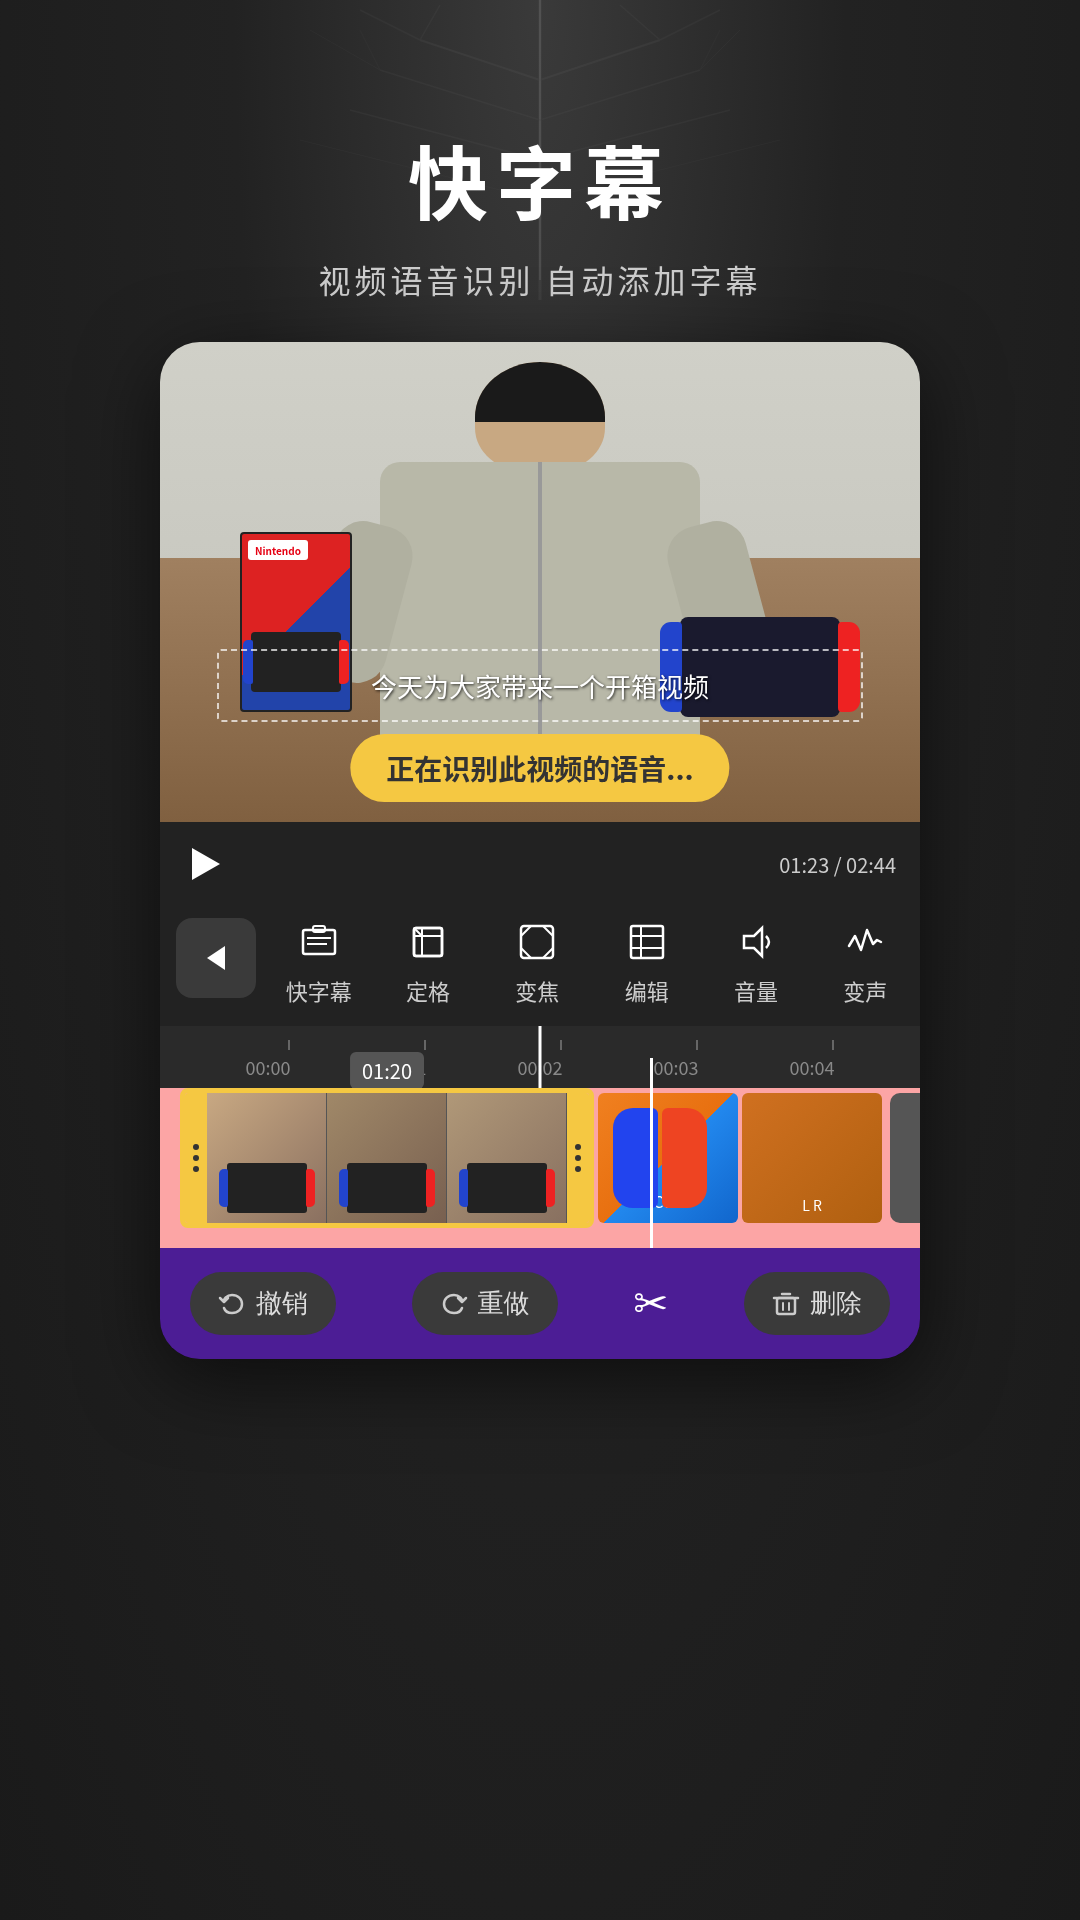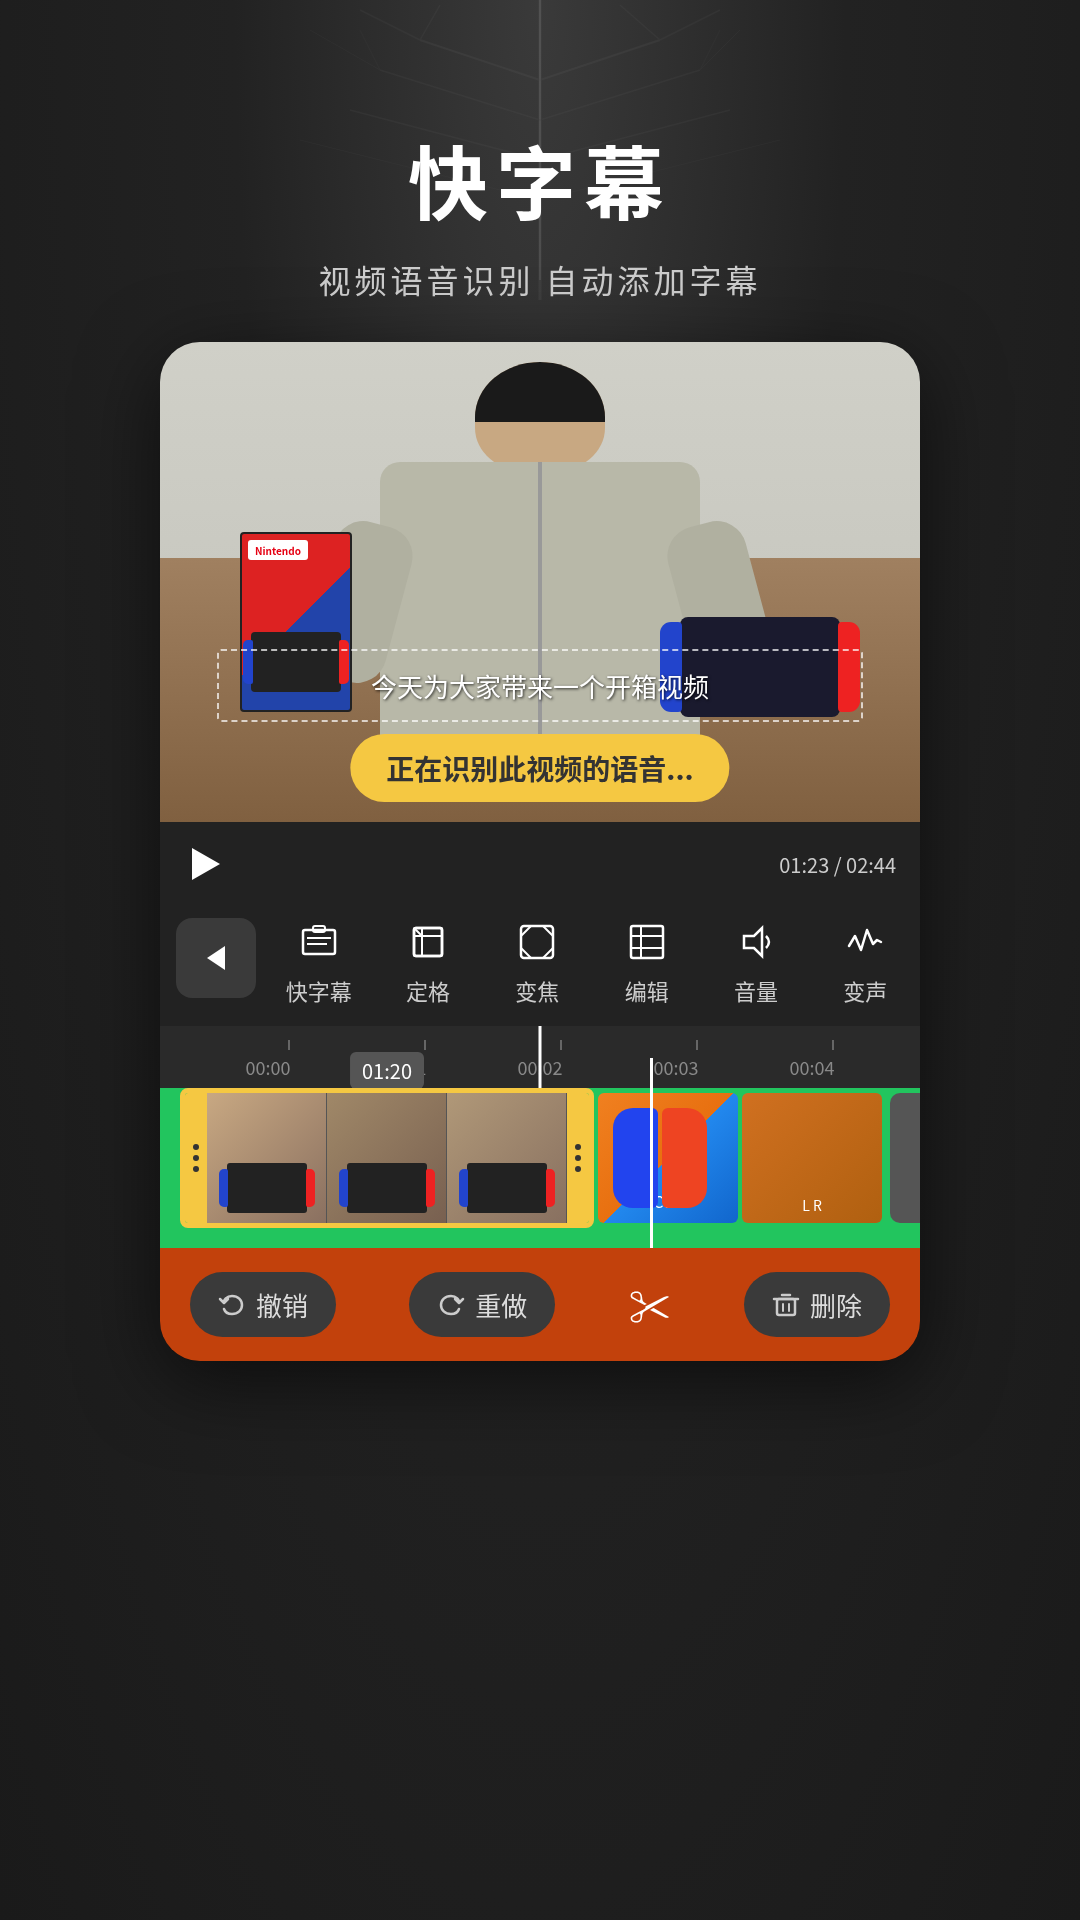--- a/index.html
+++ b/index.html
@@ -287,21 +287,21 @@
       left: 50%;
       transform: translateX(-50%);
       width: 3px;
       height: 100%;
       top: 0;
       background: #fff;
     }
 
     
     .video-strip-area {
-      background: #22c55e;
+      background: #fca5a5;
       padding: 0 0 20px;
       display: flex;
       align-items: center;
       position: relative;
     }
 
     .video-strip-wrapper {
       display: flex;
       align-items: center;
       width: 100%;
@@ -440,25 +440,26 @@
       border-radius: 10px;
       margin-left: 4px;
       display: flex;
       align-items: center;
       justify-content: center;
       flex-shrink: 0;
     }
 
     
     .bottom-toolbar {
-      background: #c2410c;
+      background: #4c1d95;
       padding: 24px 30px;
       display: flex;
       align-items: center;
       justify-content: space-between;
+      font-family: Liberation Serif, serif;
     }
 
     .bottom-btn {
       background: #3a3a3a;
       border-radius: 40px;
       padding: 14px 28px;
       display: flex;
       align-items: center;
       gap: 10px;
       font-size: 26px;

